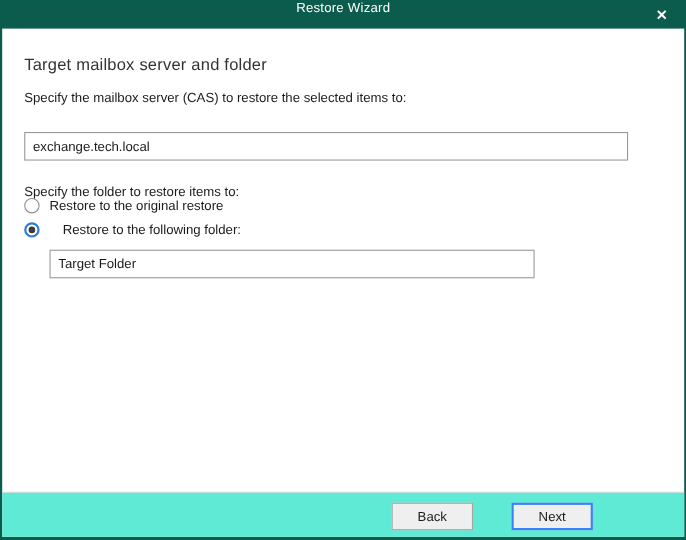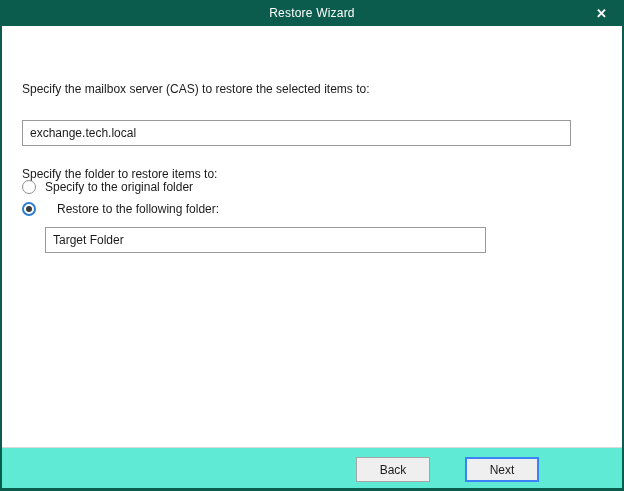--- a/index.html
+++ b/index.html
@@ -9,21 +9,21 @@
     width: 624px; height: 491px; overflow: hidden;
   }
   .window {
     position: relative;
     width: 624px; height: 491px;
     background: #0b5c4d;
   }
   .titlebar {
     position: absolute; top: 0; left: 0; right: 0;
     height: 26px;
-    display: flex; align-items: center; justify-content: center; border-radius: 11px;
+    display: flex; align-items: flex-start; justify-content: center; border-radius: 11px;
   }
   .titlebar-title {
     color: #ffffff; font-size: 12px; letter-spacing: 0.2px;
   }
   .close-btn {
     position: absolute; right: 0; top: 0;
     width: 45px; height: 26px;
     display: flex; align-items: center; justify-content: center;
     cursor: pointer;
   }
@@ -100,30 +100,31 @@
 
   <div class="titlebar">
     <span class="titlebar-title">Restore Wizard</span>
     <div class="close-btn">
       <span class="close-glyph">✕</span>
     </div>
   </div>
 
   <div class="content">
 
+    <div class="heading">Target mailbox server and folder</div>
 
     <div class="field-label label-server">Specify the mailbox server (CAS) to restore the selected items to:</div>
 
     <input type="text" class="text-input input-server" value="exchange.tech.local" style="">
 
     <div class="field-label label-folder">Specify the folder to restore items to:</div>
 
     <div class="radio-row radio-row-original">
       <span class="radio-circle"></span>
-      <span class="radio-label">Specify to the original folder</span>
+      <span class="radio-label">Restore to the original restore</span>
     </div>
 
     <div class="radio-row radio-row-following">
       <span class="radio-circle selected"></span>
       <span class="radio-label">Restore to the following folder:</span>
     </div>
 
     <input type="text" class="text-input input-folder" value="Target Folder" style="">
 
     <div class="footer-separator"></div>

